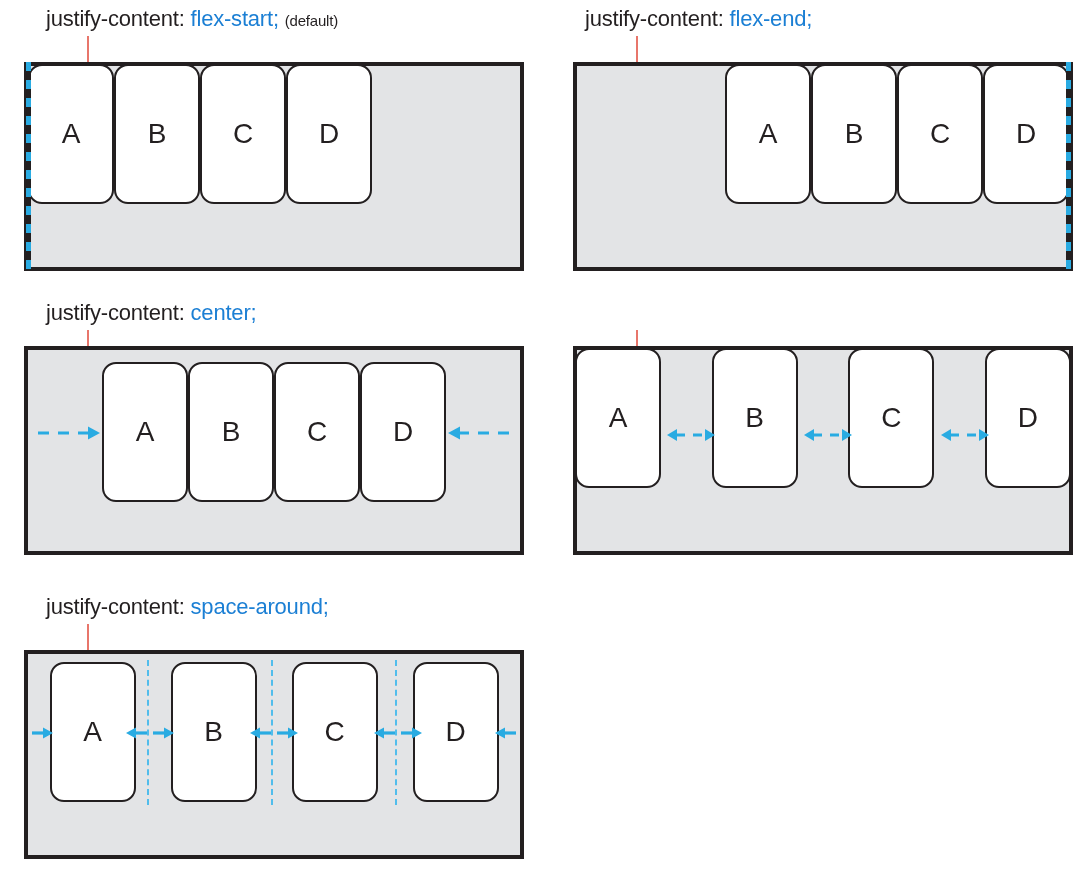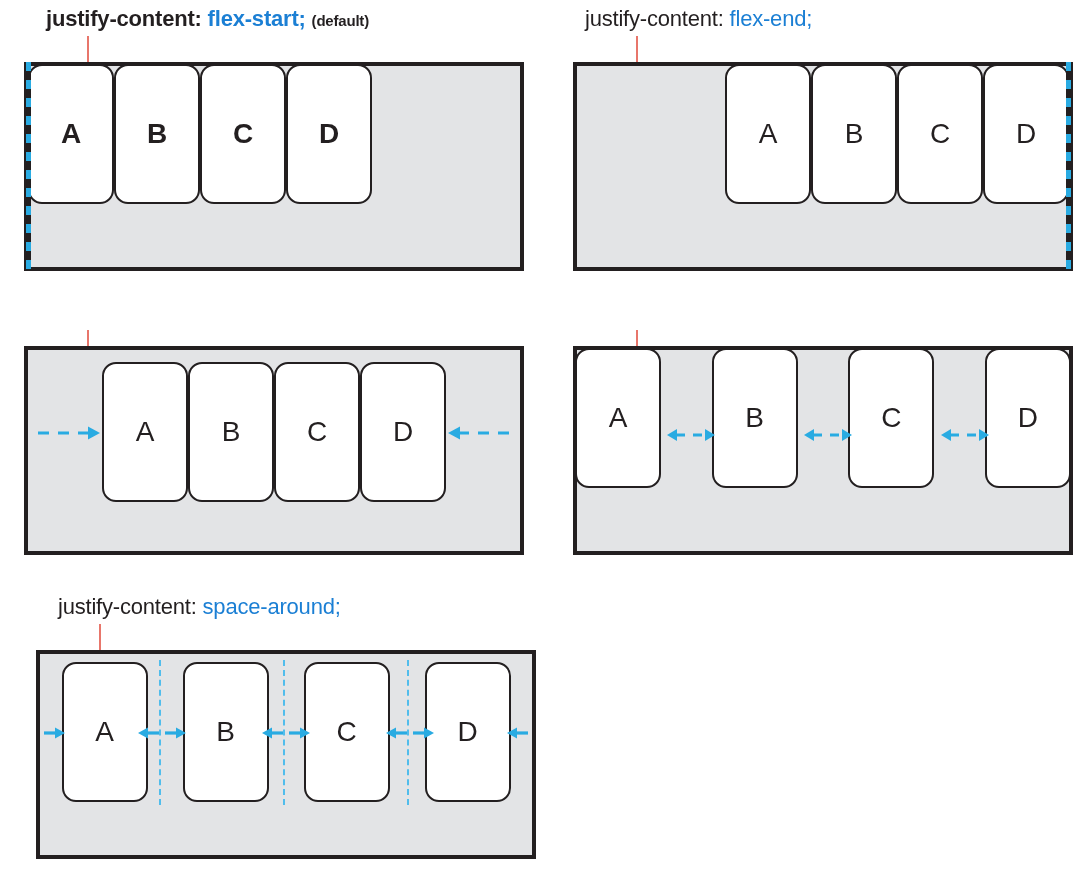--- a/index.html
+++ b/index.html
@@ -69,21 +69,21 @@
     position:absolute;
     width:0;
     border-left:2.5px dashed #51bdec;
     z-index:4;
   }
   svg{display:block;overflow:visible;}
 </style>
 </head>
 <body>
 
-<div class="panel" style="left:24px;top:6px;width:500px;height:265px;font-weight:bold;">
+<div class="panel" style="left:24px;top:6px;width:500px;height:265px;">
   <div class="title" style="left:22px;top:0;">
     <span>justify-content:</span>
     <span class="val">flex-start</span><span class="semi">;</span>
     <span class="note">(default)</span>
   </div>
   <div class="tick" style="left:63px;top:30px;height:26px;"></div>
 
   <div class="container" style="left:0;top:56px;width:500px;height:209px;">
     <div class="edgemark left"></div>
     <div class="boxrow" style="top:-2px;justify-content:flex-start;">
@@ -107,20 +107,24 @@
     <div class="boxrow" style="top:-2px;justify-content:flex-end;">
       <div class="box" style="width:86px;height:140px;">A</div>
       <div class="box" style="width:86px;height:140px;">B</div>
       <div class="box" style="width:86px;height:140px;">C</div>
       <div class="box" style="width:86px;height:140px;">D</div>
     </div>
   </div>
 </div>
 
 <div class="panel" style="left:24px;top:300px;width:500px;height:265px;">
+  <div class="title" style="left:22px;top:0;">
+    <span>justify-content:</span>
+    <span class="val">center</span><span class="semi">;</span>
+  </div>
   <div class="tick" style="left:63px;top:30px;height:26px;"></div>
 
   <div class="container" style="left:0;top:46px;width:500px;height:209px;">
     <div class="boxrow" style="top:12px;justify-content:center;">
       <div class="box" style="width:86px;height:140px;">A</div>
       <div class="box" style="width:86px;height:140px;">B</div>
       <div class="box" style="width:86px;height:140px;">C</div>
       <div class="box" style="width:86px;height:140px;">D</div>
     </div>
 
@@ -168,21 +172,21 @@
     <div class="arrowgrp" style="left:361px;top:77px;">
       <svg width="54" height="16" viewBox="0 0 54 16">
         <line x1="12" y1="8" x2="42" y2="8" stroke="#29abe2" stroke-width="3.2" stroke-dasharray="9 8"></line>
         <path d="M13 2 L3 8 L13 14 Z" fill="#29abe2"></path>
         <path d="M41 2 L51 8 L41 14 Z" fill="#29abe2"></path>
       </svg>
     </div>
   </div>
 </div>
 
-<div class="panel" style="left:36px;top:594px;width:440px;height:265px;padding-left:21px;">
+<div class="panel" style="left:24px;top:594px;width:440px;height:265px;padding-left:21px;">
   <div class="title" style="left:22px;top:0;">
     <span>justify-content:</span>
     <span class="val">space-around</span><span class="semi">;</span>
   </div>
   <div class="tick" style="left:63px;top:30px;height:26px;"></div>
 
   <div class="container" style="left:0;top:56px;width:500px;height:209px;">
     <div class="boxrow" style="top:8px;left:4px;right:4px;justify-content:space-around;">
       <div class="box" style="width:86px;height:140px;">A</div>
       <div class="box" style="width:86px;height:140px;">B</div>

